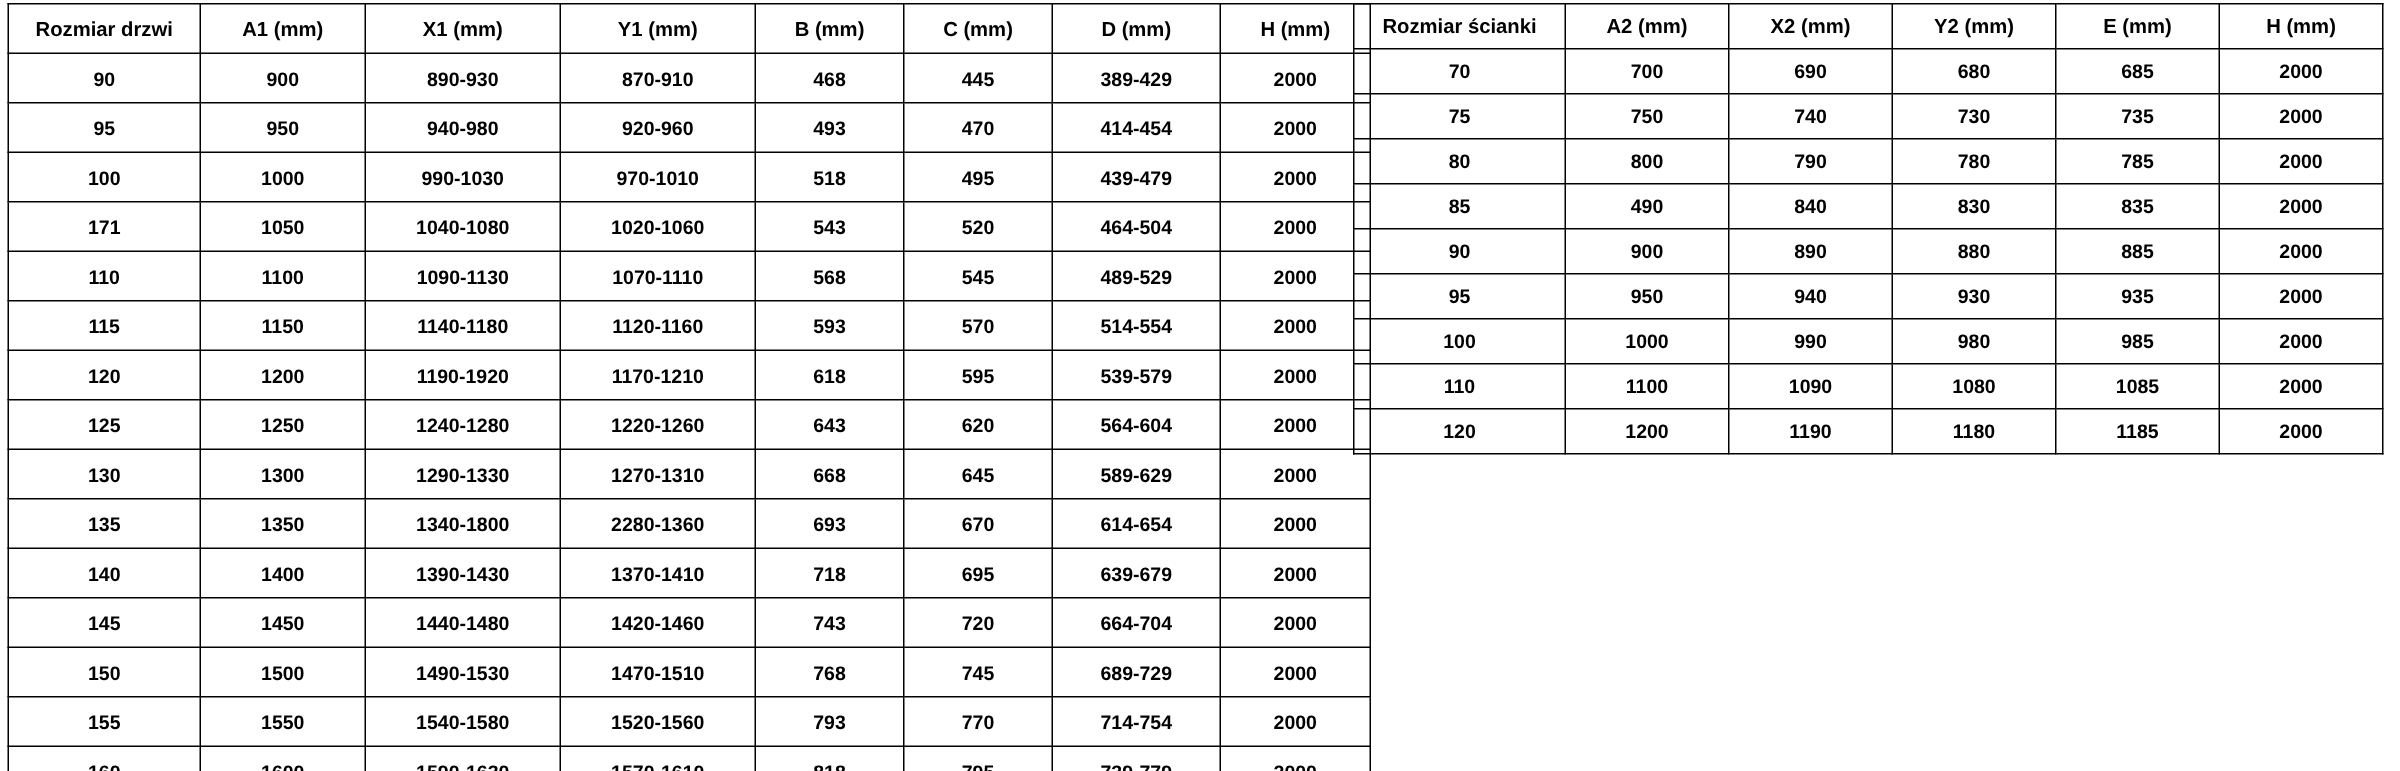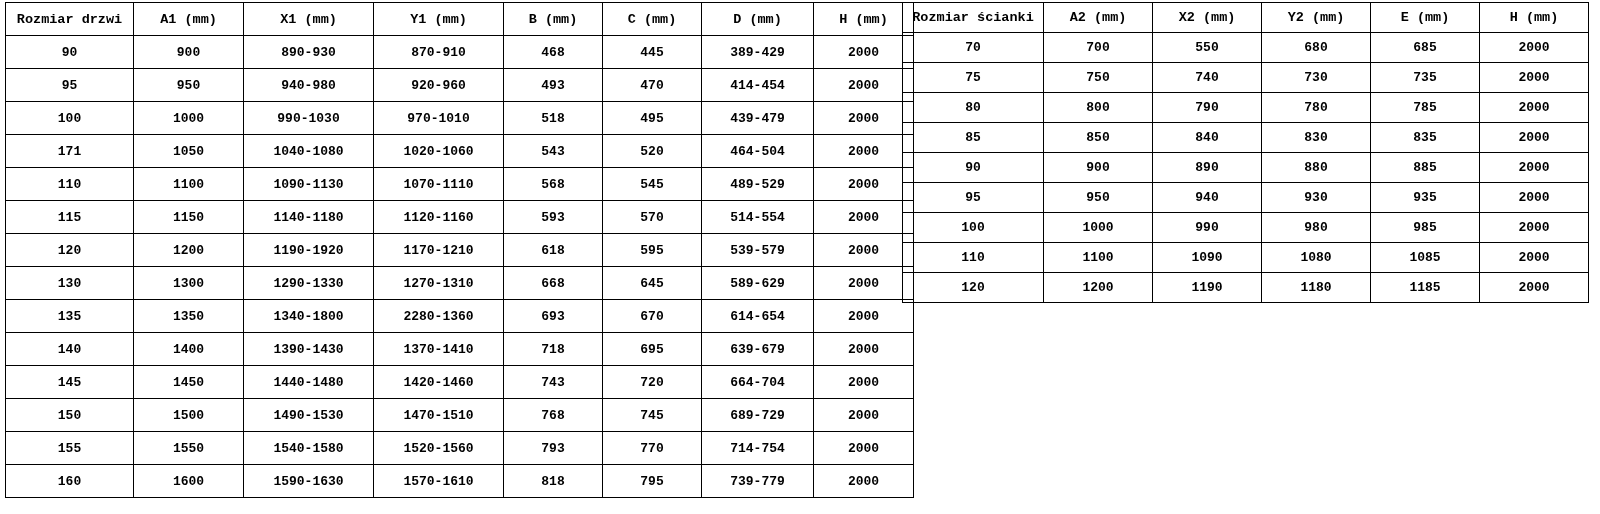--- a/index.html
+++ b/index.html
@@ -11,21 +11,20 @@
     width: 1600px;
     height: 514px;
     font-family: "Liberation Sans", sans-serif;
     color: #000000;
     overflow: hidden;
   }
   .page {
     position: relative;
     width: 1600px;
     height: 514px;
-    font-family: Liberation Mono, monospace;
   }
   .table-wrap {
     position: absolute;
   }
   #doors-table-wrap {
     left: 5px;
     top: 2px;
   }
   #walls-table-wrap {
     left: 902px;
@@ -164,20 +163,30 @@
             <td>120</td>
             <td>1200</td>
             <td>1190-1920</td>
             <td>1170-1210</td>
             <td>618</td>
             <td>595</td>
             <td>539-579</td>
             <td>2000</td>
           </tr>
           <tr>
+            <td>125</td>
+            <td>1250</td>
+            <td>1240-1280</td>
+            <td>1220-1260</td>
+            <td>643</td>
+            <td>620</td>
+            <td>564-604</td>
+            <td>2000</td>
+          </tr>
+          <tr>
             <td>130</td>
             <td>1300</td>
             <td>1290-1330</td>
             <td>1270-1310</td>
             <td>668</td>
             <td>645</td>
             <td>589-629</td>
             <td>2000</td>
           </tr>
           <tr>
@@ -261,21 +270,21 @@
             <th>X2 (mm)</th>
             <th>Y2 (mm)</th>
             <th>E (mm)</th>
             <th>H (mm)</th>
           </tr>
       </thead>
       <tbody>
           <tr>
             <td>70</td>
             <td>700</td>
-            <td>550</td>
+            <td>690</td>
             <td>680</td>
             <td>685</td>
             <td>2000</td>
           </tr>
           <tr>
             <td>75</td>
             <td>750</td>
             <td>740</td>
             <td>730</td>
             <td>735</td>
@@ -284,21 +293,21 @@
           <tr>
             <td>80</td>
             <td>800</td>
             <td>790</td>
             <td>780</td>
             <td>785</td>
             <td>2000</td>
           </tr>
           <tr>
             <td>85</td>
-            <td>850</td>
+            <td>490</td>
             <td>840</td>
             <td>830</td>
             <td>835</td>
             <td>2000</td>
           </tr>
           <tr>
             <td>90</td>
             <td>900</td>
             <td>890</td>
             <td>880</td>

